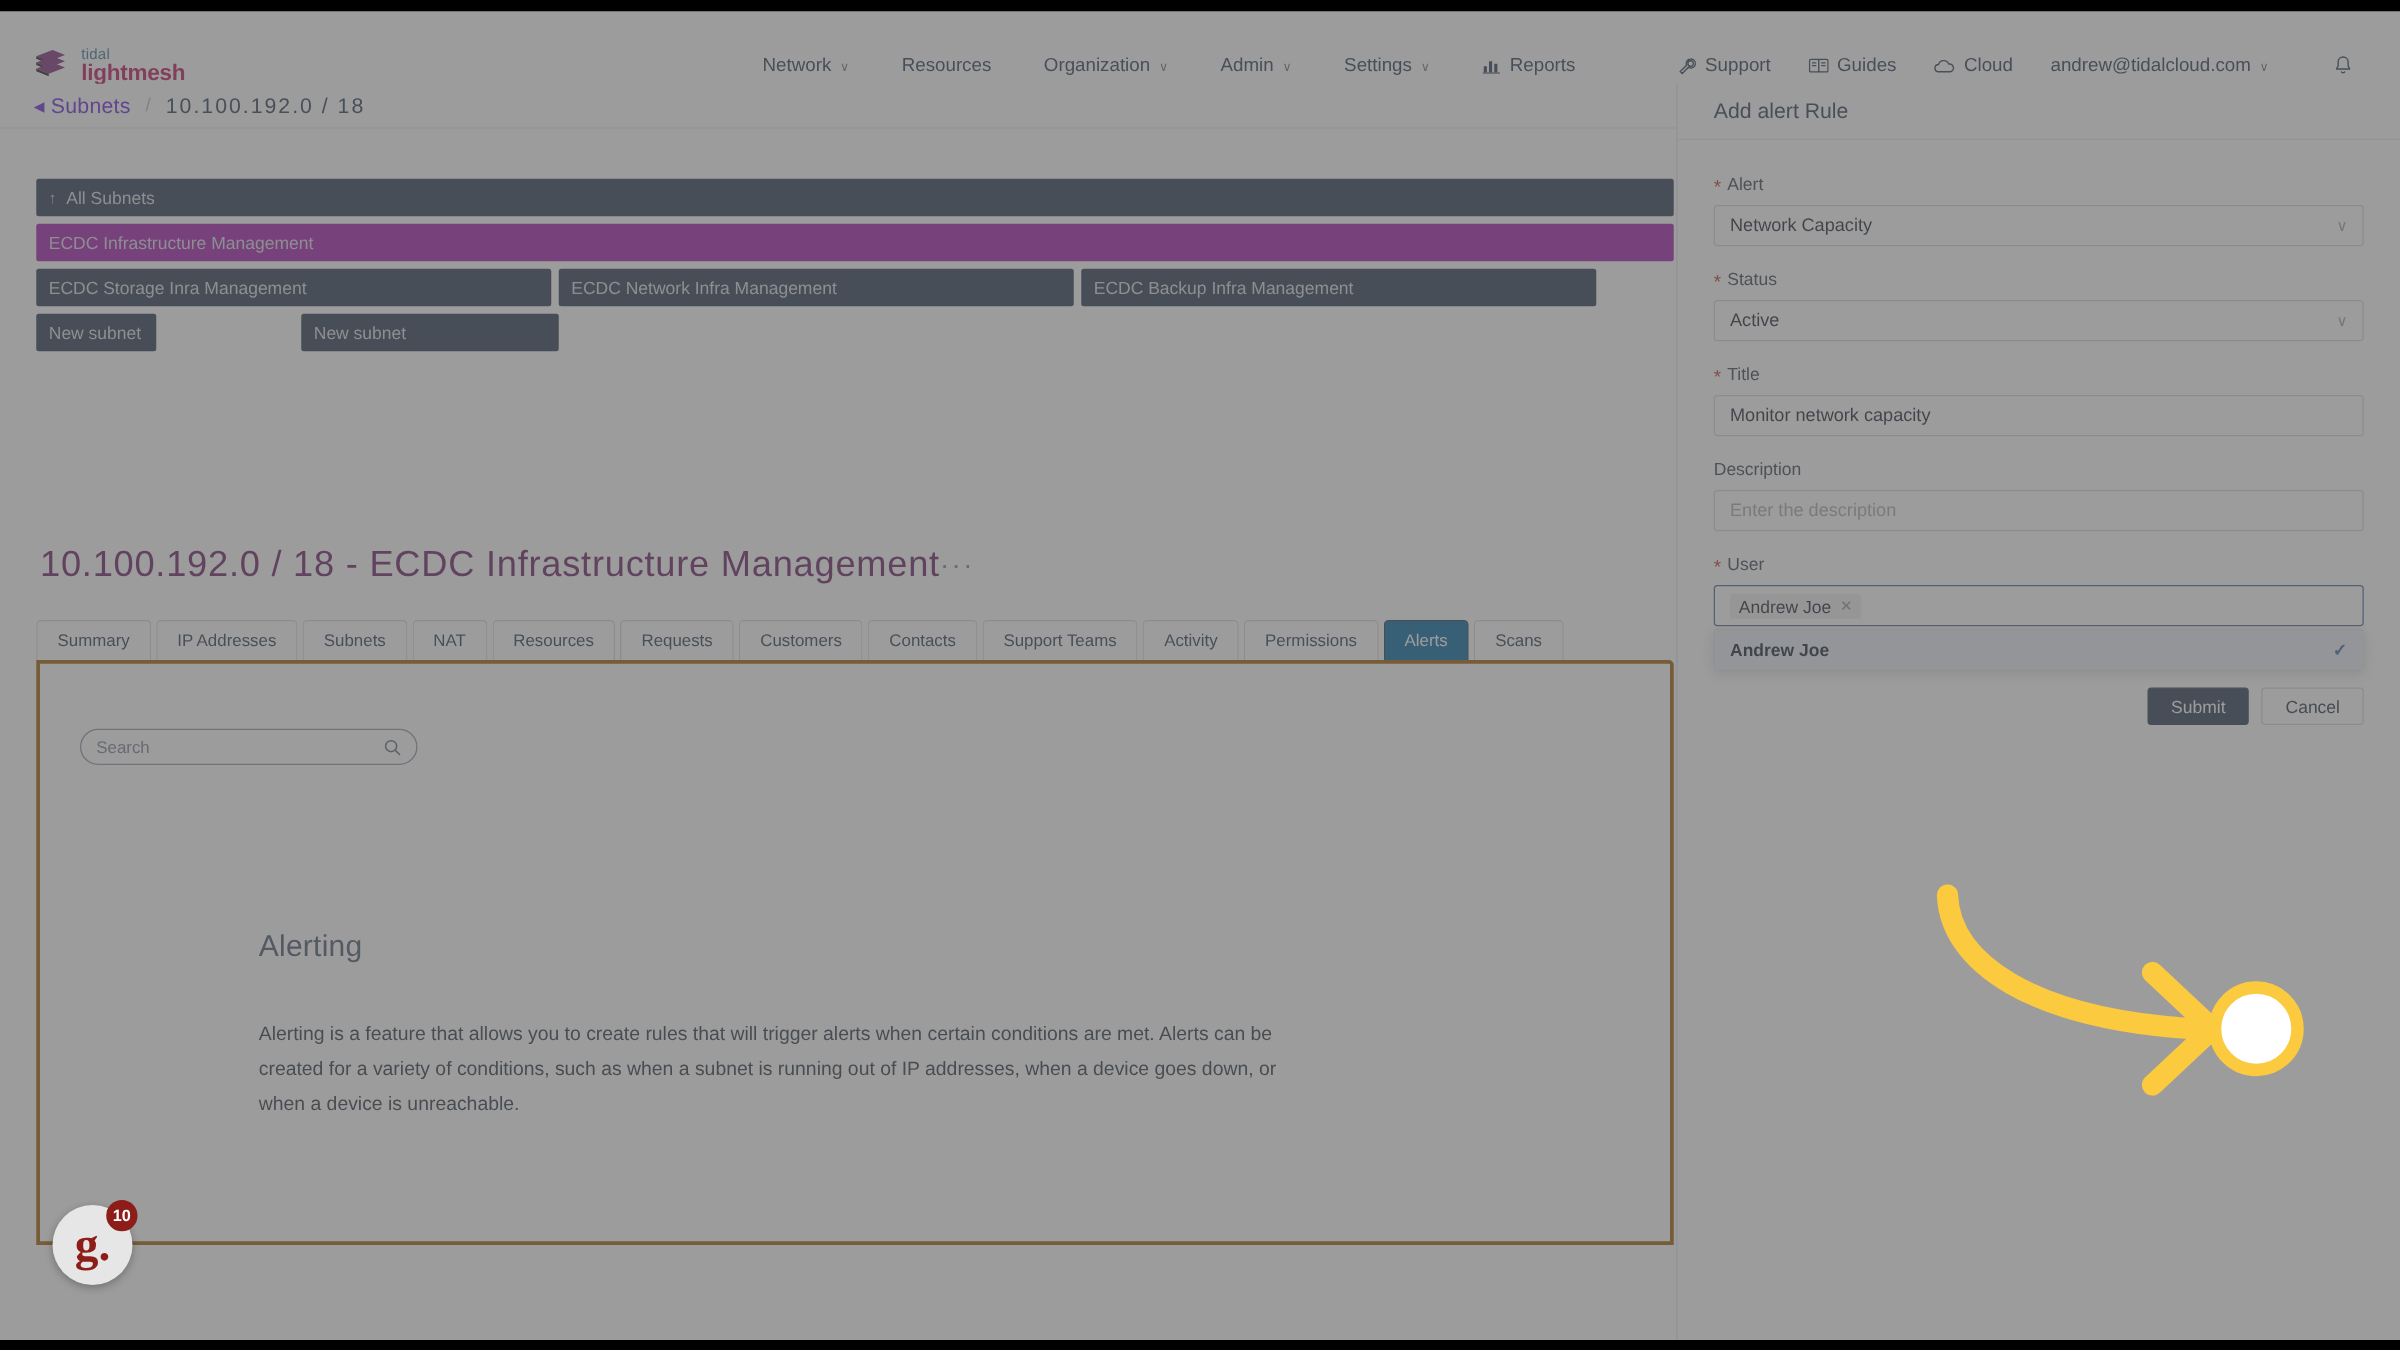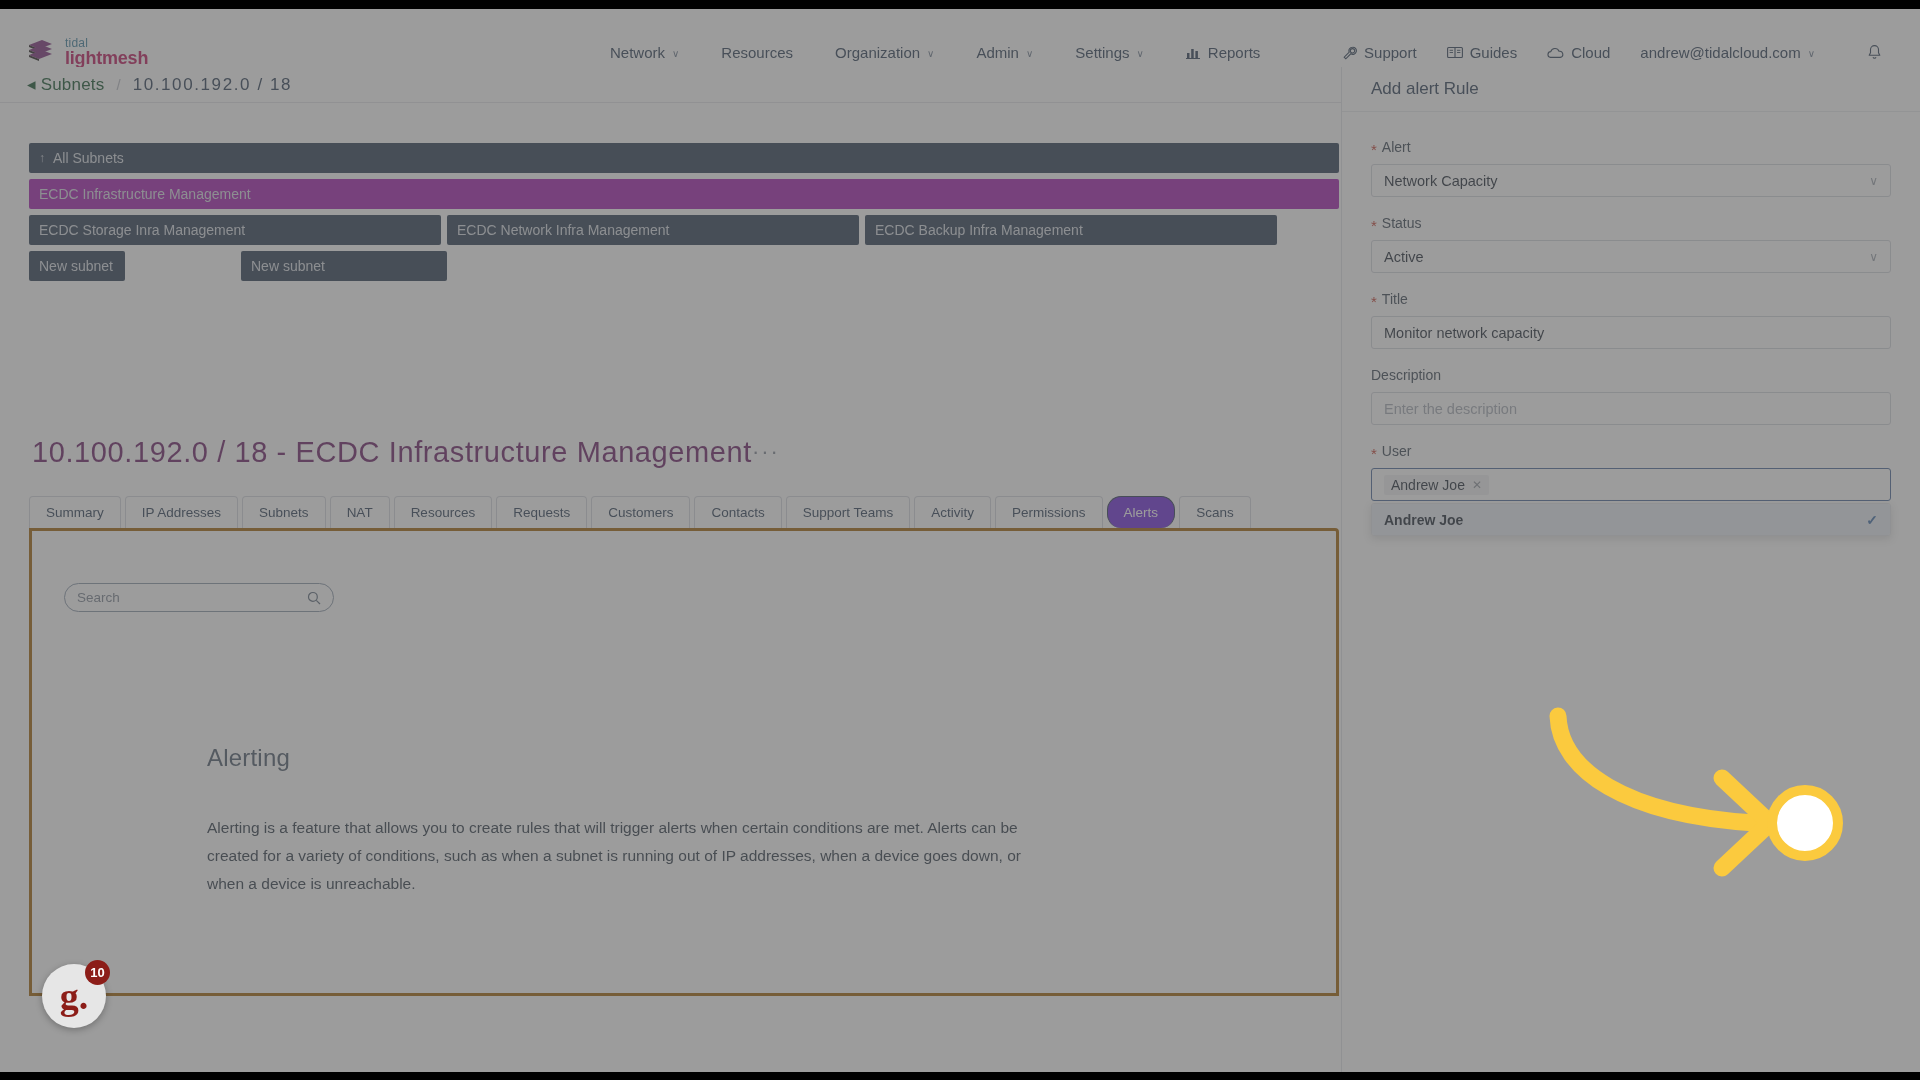--- a/index.html
+++ b/index.html
@@ -120,21 +120,21 @@
     align-items: center;
     border-bottom: 1px solid #e3e3e8;
   }
   .crumb-wrap {
     display: flex;
     align-items: center;
     gap: 12px;
     margin-left: 27px;
     font-size: 17px;
   }
-  .crumb-back { color: #14532d; cursor: pointer; letter-spacing: .2px; }
+  .crumb-back { color: #6d28d9; cursor: pointer; letter-spacing: .2px; }
   .crumb-sep  { color: #b9bcc4; font-size: 15px; }
   .crumb-cur  { color: #2e4057; letter-spacing: 1.6px; }
 
   
   #content {
     position: absolute;
     top: 103px; left: 0;
     width: 1341px;
     height: 969px;
     background: #ffffff;
@@ -209,24 +209,23 @@
     font-size: 13.5px;
     color: #2e4057;
     background: #ffffff;
     border: 1px solid #d5d8de;
     border-bottom: none;
     border-radius: 4px 4px 0 0;
     white-space: nowrap;
     cursor: pointer;
   }
   .tab.active {
-    background: #6d28d9;
+    background: #0369a1;
     color: #ffffff;
     border-color: #2c3e54;
-    border-radius: 14px;
   }
 
   
   #tabpanel {
     position: absolute;
     top: 425px; left: 29px;
     width: 1310px;
     height: 468px;
     background: #ffffff;
     border: 3px solid #a16207;
@@ -686,20 +685,24 @@
           </span>
         </div>
         <div class="dropdown">
           <div class="dd-option">
             <span>Andrew Joe</span>
             <span class="check">✓</span>
           </div>
         </div>
       </div>
 
+      <div class="btnrow">
+        <div class="btn primary">Submit</div>
+        <div class="btn ghost">Cancel</div>
+      </div>
 
     </div>
   </div>
 
   <div id="dim"></div>
 
   <div id="annotation">
     <svg width="330" height="190" viewBox="0 0 330 190">
       <path d="M28 26 C 30 80, 95 125, 225 133" fill="none" stroke="#fbca3e" stroke-width="17" stroke-linecap="round"></path>
       <path d="M192 88 L 240 133 L 192 178" fill="none" stroke="#fbca3e" stroke-width="17" stroke-linecap="round" stroke-linejoin="round"></path>

